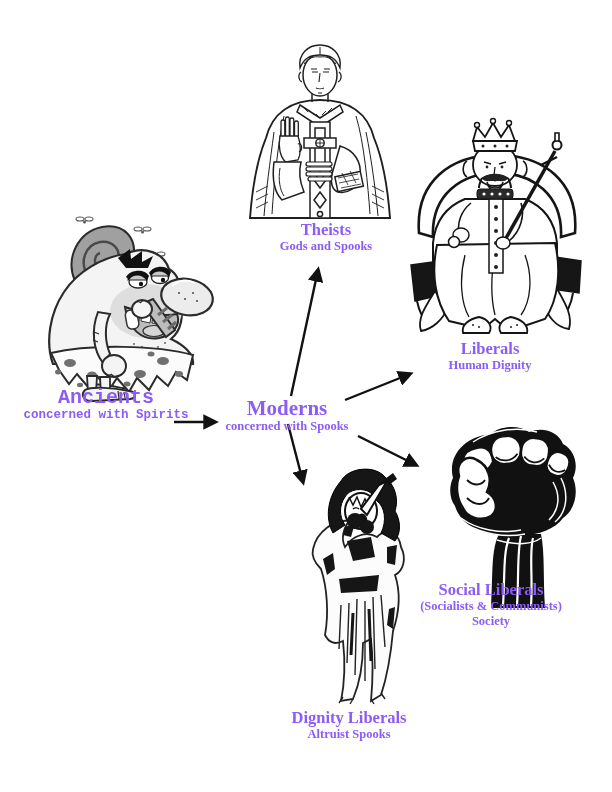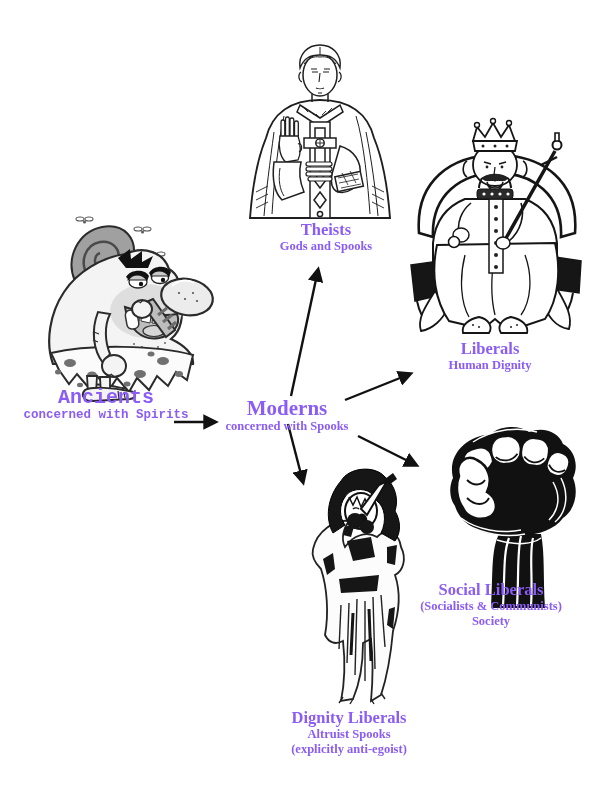--- a/index.html
+++ b/index.html
@@ -368,16 +368,15 @@
 
   <div class="label" style="left:401px;top:580px;width:180px;">
     <div class="t-md">Social Liberals</div>
     <div class="sub">(Socialists &amp; Communists)</div>
     <div class="sub">Society</div>
   </div>
 
   <div class="label" style="left:259px;top:708px;width:180px;">
     <div class="t-md">Dignity Liberals</div>
     <div class="sub">Altruist Spooks</div>
-    <div class="sub">(explicitly anti-egoist)</div>
   </div>
 
 </div>
 
 </body></html>

